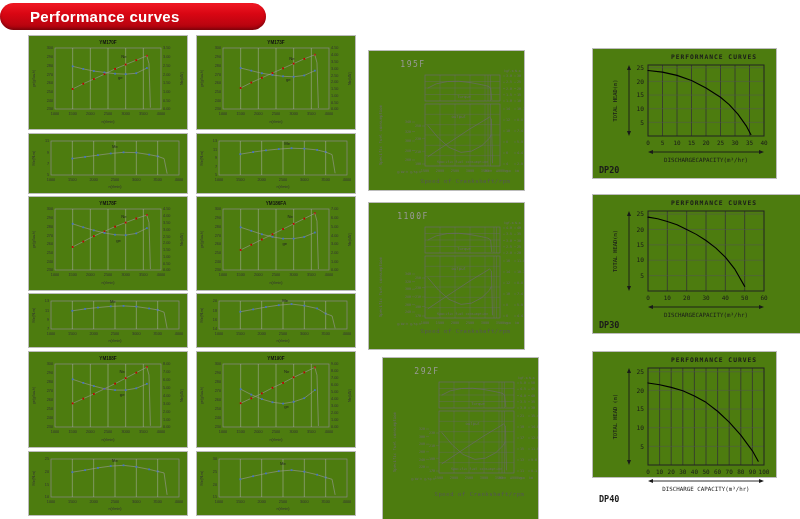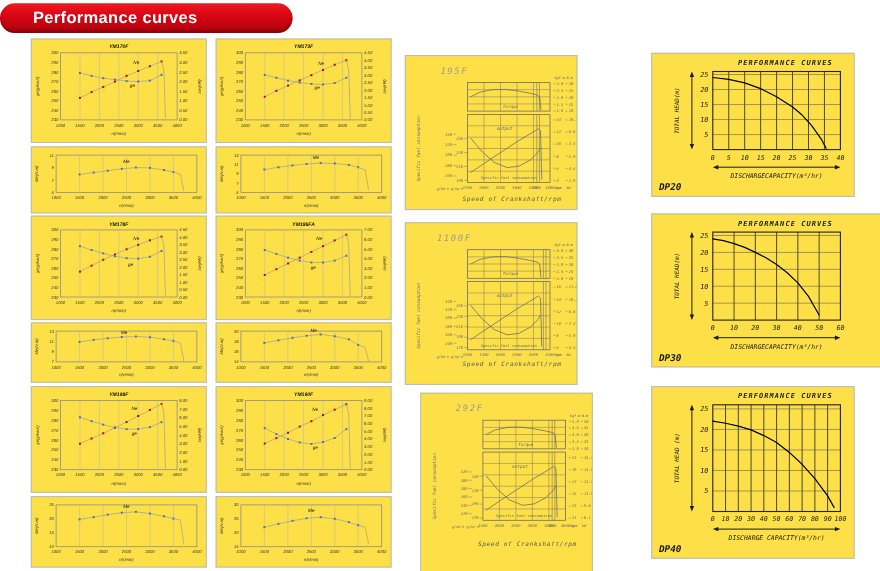--- a/index.html
+++ b/index.html
@@ -2,21 +2,21 @@
 <html><head>
 <meta charset="utf-8">
 <style>
   html,body{margin:0;padding:0;background:#fff;}
   body{font-family:"Liberation Sans",sans-serif;}
   #page{position:relative;width:800px;height:519px;background:#ffffff;overflow:hidden;}
   .banner{position:absolute;left:0;top:3px;width:266px;height:27px;border-radius:14px;
     background:linear-gradient(180deg,#f01823 0%,#d90613 40%,#ad030e 100%);
     display:flex;align-items:center;box-shadow:inset 0 -2px 3px rgba(0,0,0,.28);}
   .banner span{color:#fff;font-weight:bold;font-size:15px;padding-left:30px;letter-spacing:.3px;}
-  .chart-box{position:absolute;background:#fde047;border:1px solid #bcbcbc;box-sizing:border-box;font-style:italic;}
+  .chart-box{position:absolute;background:#4d7c0f;border:1px solid #bcbcbc;box-sizing:border-box;}
   .chart-box svg{display:block;}
 </style>
 </head>
 <body>
 
 <div id="page">
   <div class="banner">
     <span>Performance curves</span>
   </div>
 
@@ -990,21 +990,21 @@
         <line x1="36" y1="20" x2="36" y2="92" stroke="#1a1a1a" stroke-width="0.9"></line>
         <polygon points="34,21 38,21 36,16" fill="#1a1a1a"></polygon>
         <polygon points="34,91 38,91 36,96" fill="#1a1a1a"></polygon>
         <line x1="59" y1="112" x2="167" y2="112" stroke="#1a1a1a" stroke-width="0.9"></line>
         <polygon points="60,110 60,114 55,112" fill="#1a1a1a"></polygon>
         <polygon points="166,110 166,114 171,112" fill="#1a1a1a"></polygon>
         <text x="113" y="122" font-size="5.8" fill="#1a1a1a" text-anchor="middle" font-family="&quot;DejaVu Sans Mono&quot;,monospace">DISCHARGECAPACITY(m³/hr)</text>
         <text x="6" y="133" font-size="8.5" fill="#1a1a1a" text-anchor="start" font-weight="bold" font-family="&quot;DejaVu Sans Mono&quot;,monospace">DP30</text>
       </svg>
     </div>
-  <div class="chart-box" style="left:592px;top:351px;width:185px;height:157px">
+  <div class="chart-box" style="left:592px;top:351px;width:185px;height:127px">
       <svg width="183" height="155" viewBox="0 0 183 155" font-family="&quot;DejaVu Sans Mono&quot;,monospace">
         <text x="121" y="10" font-size="6.3" fill="#1a1a1a" text-anchor="middle" font-weight="bold" letter-spacing="1" font-family="&quot;DejaVu Sans Mono&quot;,monospace">PERFORMANCE CURVES</text>
         <text x="55" y="122" font-size="6" fill="#1a1a1a" text-anchor="middle" font-family="&quot;DejaVu Sans Mono&quot;,monospace">0</text>
         <line x1="66.6" y1="16" x2="66.6" y2="113" stroke="#333" stroke-width="0.8"></line>
         <text x="66.6" y="122" font-size="6" fill="#1a1a1a" text-anchor="middle" font-family="&quot;DejaVu Sans Mono&quot;,monospace">10</text>
         <line x1="78.2" y1="16" x2="78.2" y2="113" stroke="#333" stroke-width="0.8"></line>
         <text x="78.2" y="122" font-size="6" fill="#1a1a1a" text-anchor="middle" font-family="&quot;DejaVu Sans Mono&quot;,monospace">20</text>
         <line x1="89.8" y1="16" x2="89.8" y2="113" stroke="#333" stroke-width="0.8"></line>
         <text x="89.8" y="122" font-size="6" fill="#1a1a1a" text-anchor="middle" font-family="&quot;DejaVu Sans Mono&quot;,monospace">30</text>
         <line x1="101.4" y1="16" x2="101.4" y2="113" stroke="#333" stroke-width="0.8"></line>

